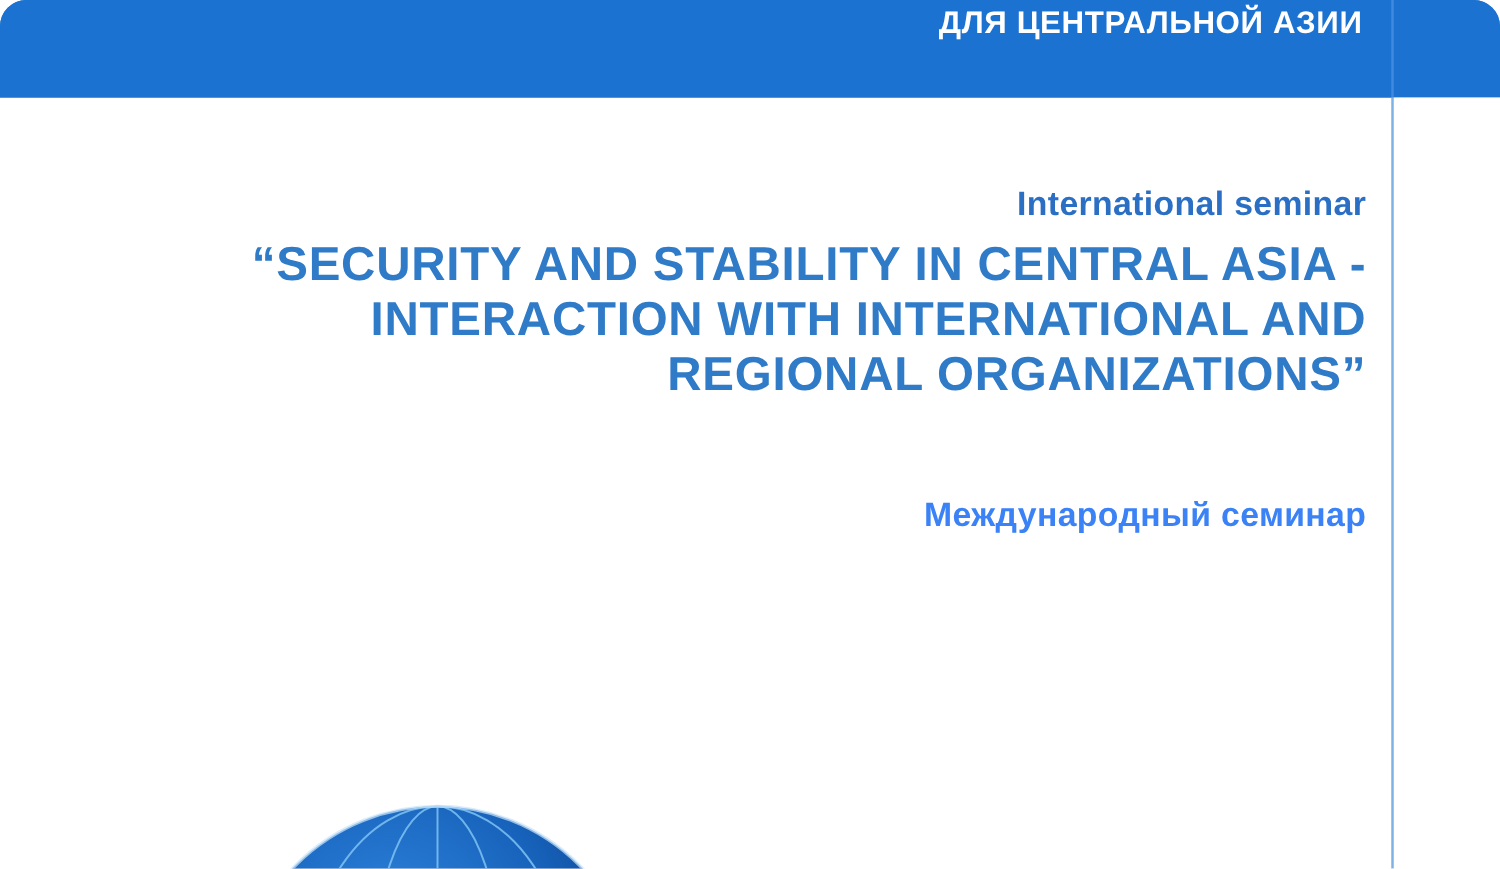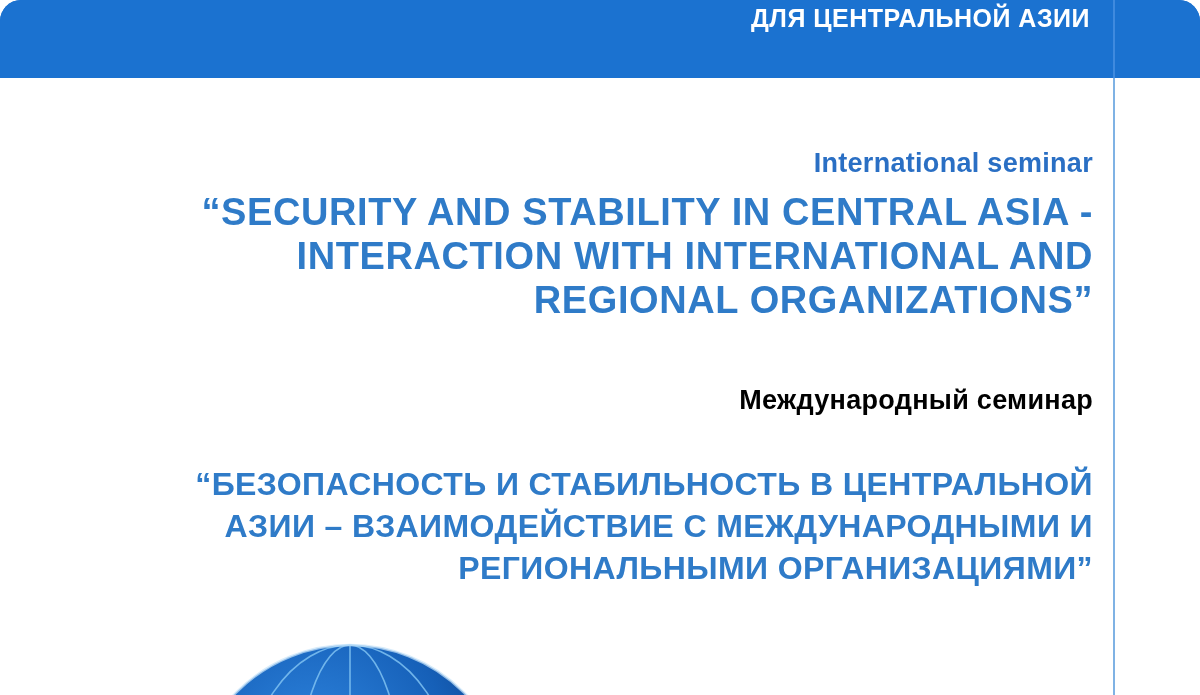--- a/index.html
+++ b/index.html
@@ -129,23 +129,23 @@
     color: #2f7bc8;
     font-weight: bold;
     font-size: 38px;
     line-height: 44px;
     letter-spacing: 0.6px;
   }
 
   .seminar-label-ru {
     position: absolute;
     right: 0;
-    top: 307px;
-    width: 973px;
-    color: #000000;
+    top: 319px;
+    width: 973px;
+    color: #3b82f6;
     font-weight: bold;
     font-size: 27px;
     letter-spacing: 0.3px;
   }
 
   .title-ru {
     position: absolute;
     right: 0;
     top: 385px;
     width: 973px;
@@ -182,21 +182,20 @@
   </div>
 
   <div class="right-margin"></div>
   <div class="right-rule"></div>
 
   <div class="content">
     <div class="seminar-label-en">International seminar</div>
     <div class="title-en">“SECURITY AND STABILITY IN CENTRAL ASIA - INTERACTION WITH INTERNATIONAL AND REGIONAL ORGANIZATIONS”</div>
 
     <div class="seminar-label-ru">Международный семинар</div>
-    <div class="title-ru">“БЕЗОПАСНОСТЬ И СТАБИЛЬНОСТЬ В ЦЕНТРАЛЬНОЙ АЗИИ – ВЗАИМОДЕЙСТВИЕ С МЕЖДУНАРОДНЫМИ И РЕГИОНАЛЬНЫМИ ОРГАНИЗАЦИЯМИ”</div>
   </div>
 
   <div class="globe-wrap">
     <svg width="330" height="330" viewBox="0 0 330 330" xmlns="http://www.w3.org/2000/svg" aria-hidden="true">
       <defs>
         <radialGradient id="gsphere" cx="38%" cy="32%" r="78%">
           <stop offset="0%" stop-color="#2f86e0"></stop>
           <stop offset="55%" stop-color="#1660b8"></stop>
           <stop offset="100%" stop-color="#0a3377"></stop>
         </radialGradient>

